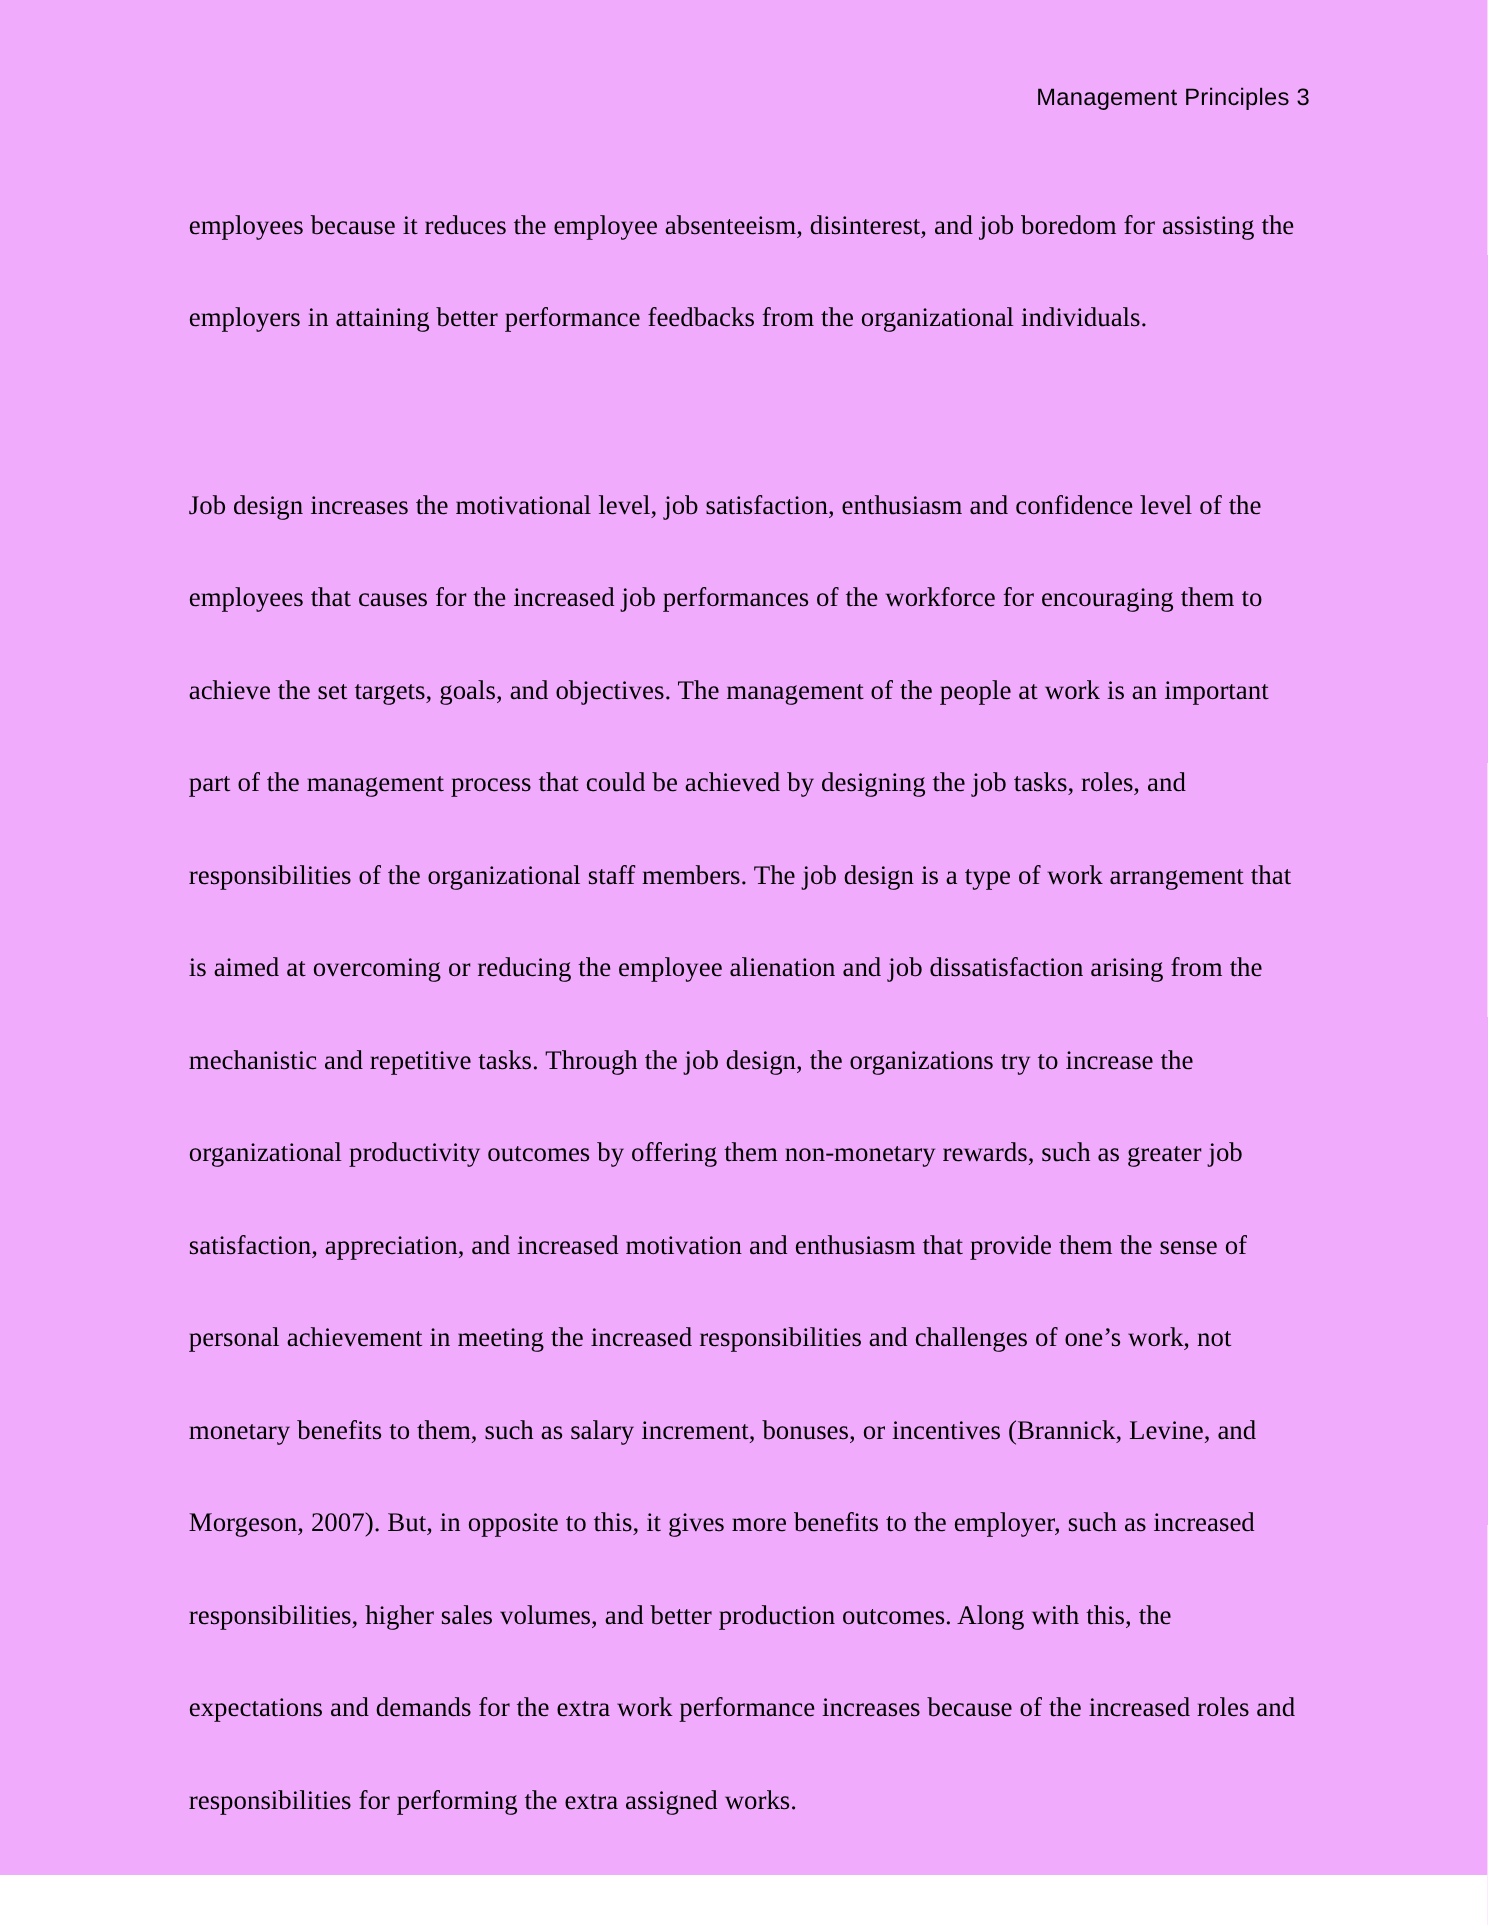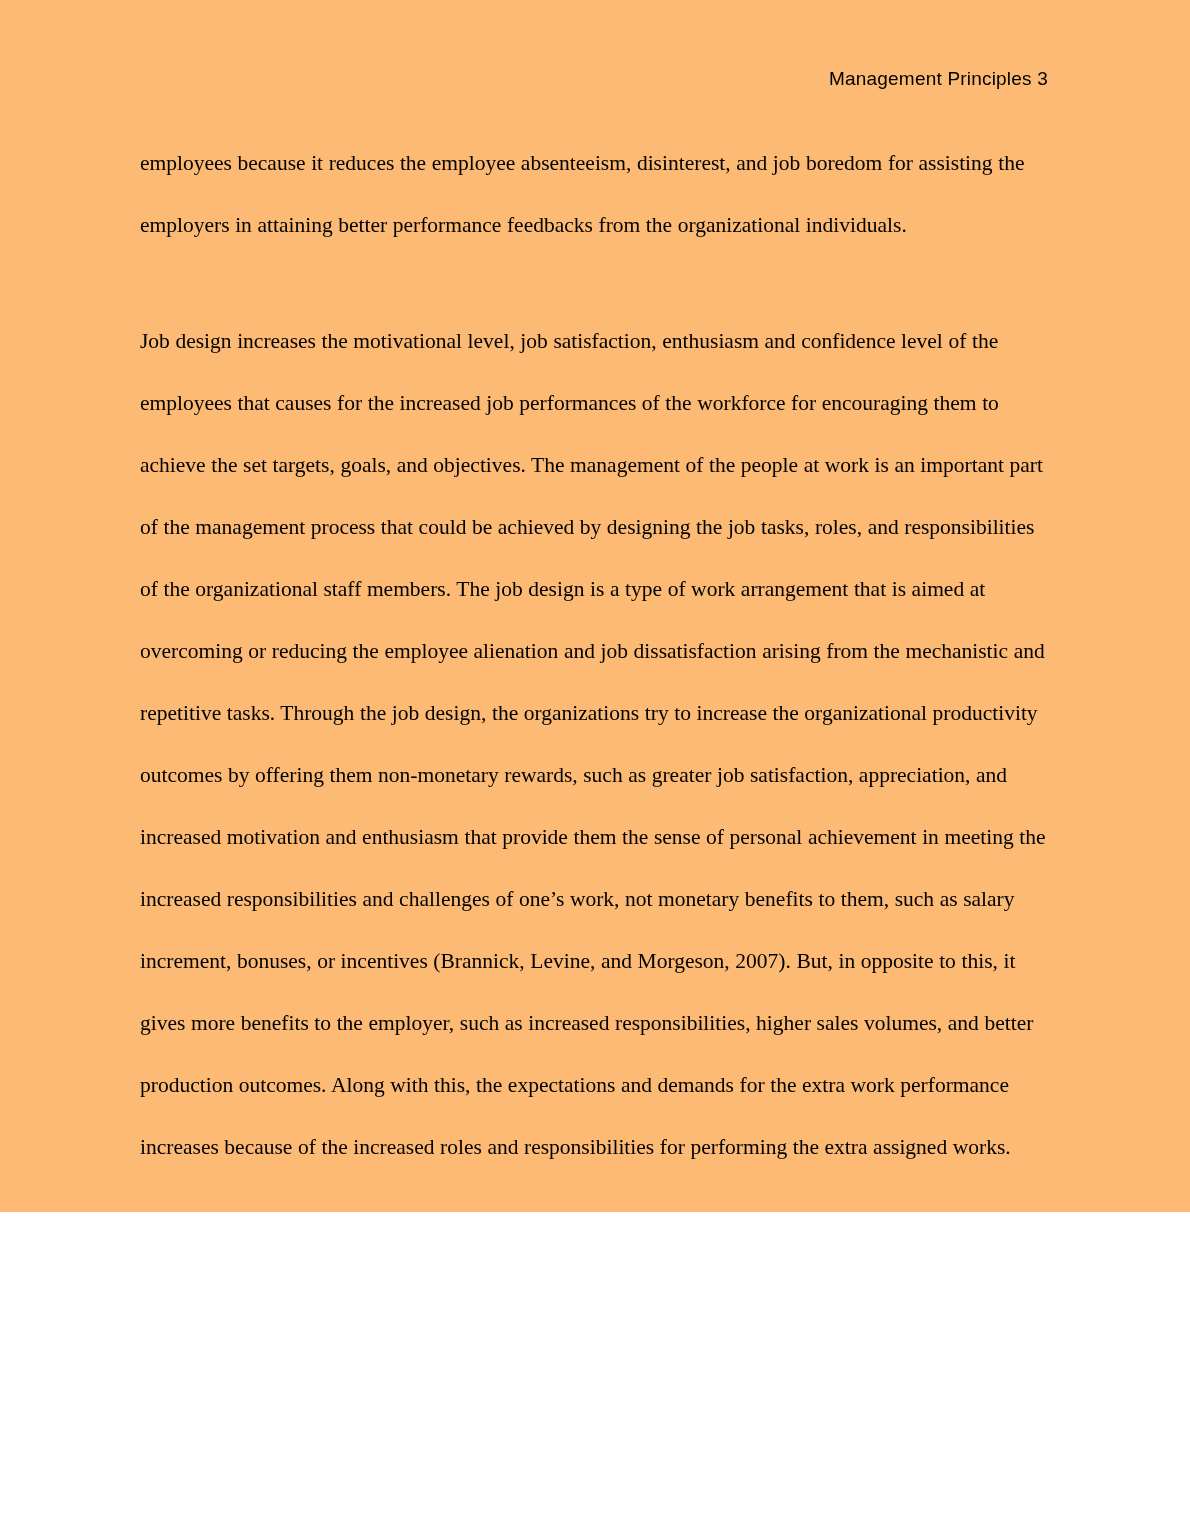--- a/index.html
+++ b/index.html
@@ -10,44 +10,44 @@
   body {
     width: 1190px;
     height: 1540px;
     font-family: "Liberation Serif", serif;
     color: #000000;
     overflow: hidden;
   }
   .page {
     position: relative;
     width: 1190px;
-    height: 1212px;
-    background: #fdba74;
+    height: 1500px;
+    background: #f0abfc;
     box-sizing: border-box;
   }
   .header {
     position: absolute;
     top: 68px;
     right: 142px;
     font-family: "Liberation Sans", sans-serif;
     font-size: 19px;
     letter-spacing: 0.2px;
     color: #000000;
     white-space: nowrap;
   }
   .body-col {
     position: absolute;
     top: 132px;
     left: 140px;
     width: 908px;
   }
   p.para {
-    margin: 0;
+    margin: 11px;
     font-size: 21.5px;
-    line-height: 62px;
+    line-height: 74px;
     text-align: left;
     color: #000000;
     word-spacing: 0.2px;
   }
   .spacer-block {
     height: 53.5px;
   }
 </style>
 </head>
 <body>

